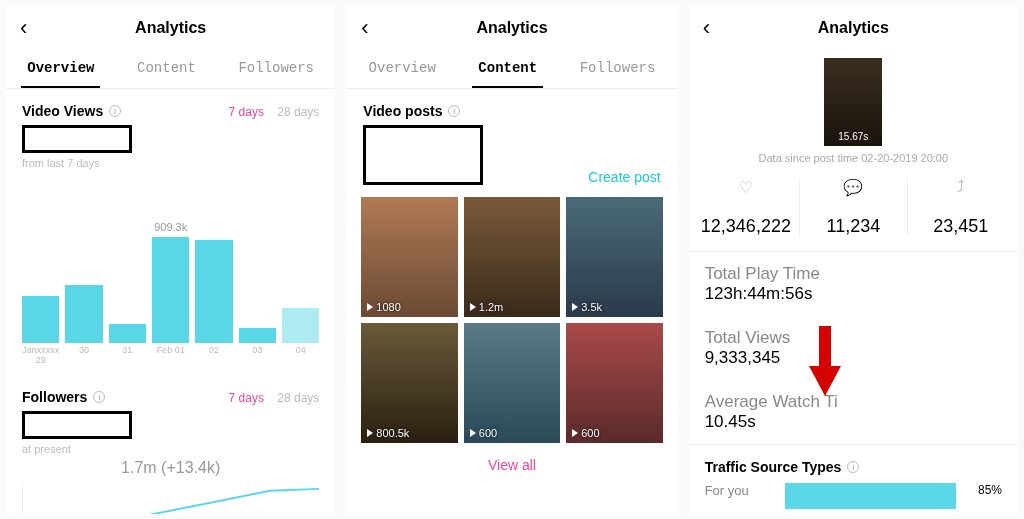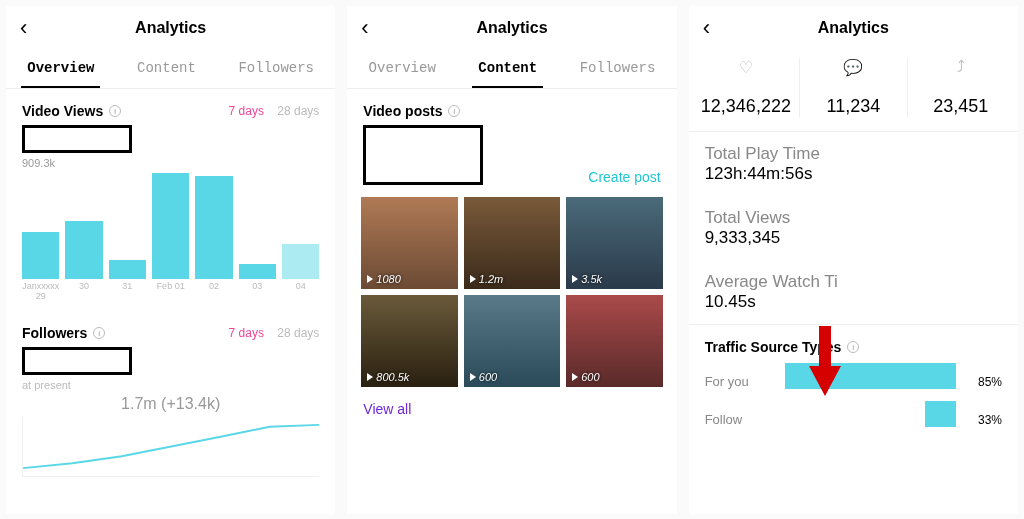--- a/index.html
+++ b/index.html
@@ -5,57 +5,57 @@
   * { box-sizing: border-box; margin: 0; padding: 0; }
   body { font-family: -apple-system, "Helvetica Neue", Arial, sans-serif; background: #fafafa; display: flex; gap: 12px; padding: 6px; }
   .phone { width: 332px; height: 508px; background: #fff; overflow: hidden; position: relative; }
   .header { display: flex; align-items: center; justify-content: center; height: 44px; position: relative; }
   .back { position: absolute; left: 14px; font-size: 22px; line-height: 1; cursor: pointer; }
   .title { font-size: 16px; font-weight: 600; }
   .tabs { display: flex; justify-content: space-around; border-bottom: 1px solid #eee; }
   .tab { padding: 10px 6px; font-size: 14px; color: #999; cursor: pointer; font-family: Liberation Mono, monospace; }
   .tab.active { color: #000; font-weight: 600; border-bottom: 2px solid #000; }
   .section { padding: 14px 16px 4px 16px; }
-  .sec-head { display: flex; align-items: center; justify-content: space-between; }
+  .sec-head { display: flex; align-items: flex-end; justify-content: space-between; }
   .sec-title { font-size: 14px; font-weight: 600; display: flex; align-items: center; gap: 6px; }
   .info-ico { width: 12px; height: 12px; border: 1px solid #bbb; border-radius: 50%; display: inline-flex; align-items: center; justify-content: center; font-size: 8px; color: #bbb; }
   .ranges { font-size: 12px; color: #bbb; }
   .ranges .active { color: #ec4899; }
   .rng { margin-left: 10px; }
   .redact { width: 110px; height: 28px; border: 3px solid #000; margin-top: 6px; }
   .redact.big { width: 120px; height: 60px; }
   .subtxt { font-size: 11px; color: #bbb; margin-top: 4px; }
-  .peak-label { text-align: left; font-size: 11px; color: #999; padding: 0 16px; }
+  .peak-label { text-align: center; font-size: 11px; color: #999; padding: 0 16px; margin-top: 48px; }
   .barchart { display: flex; align-items: flex-end; gap: 6px; padding: 4px 16px 0 16px; height: 110px; }
   .bar { flex: 1; background: #5ad7e6; }
   .bar.dimmed { opacity: .5; }
   .xaxis { display: flex; gap: 6px; padding: 2px 16px 10px 16px; font-size: 9px; color: #bbb; }
   .xaxis span { flex: 1; text-align: center; }
   .linechart { position: relative; height: 60px; margin: 4px 16px 0 16px; border-left: 1px solid #f0f0f0; border-bottom: 1px solid #f0f0f0; }
   .linechart svg { position: absolute; inset: 0; width: 100%; height: 100%; }
   .peak2 { text-align: center; font-size: 16px; color: #999; padding: 0 16px; }
   .create { color: #1fc7d4; font-size: 14px; font-weight: 500; }
   .grid { display: grid; grid-template-columns: repeat(3,1fr); gap: 6px; padding: 8px 14px 4px 14px; }
-  .thumb { position: relative; height: 92px; background: linear-gradient(135deg,#8a6e55,#3b4a52); display:flex; align-items:flex-end;font-style:italic; }
+  .thumb { position: relative; height: 120px; background: linear-gradient(135deg,#8a6e55,#3b4a52); display:flex; align-items:flex-end; }
   .vc { color: #fff; font-size: 11px; padding: 4px 6px; display:flex; align-items:center; gap:3px; text-shadow:0 0 3px #000;}
   .play-ico { width:0;height:0;border-left:6px solid #fff;border-top:4px solid transparent;border-bottom:4px solid transparent;}
-  .viewall { color:#6d28d9; font-size:14px; padding:10px 16px; }
+  .viewall { color:#ec4899; font-size:14px; padding:10px 16px;text-align:center; }
   .hero { text-align:center; padding:8px 0 6px 0; }
   .hero-img { width:58px; height:88px; margin:0 auto; background:linear-gradient(#3a2e1f,#1a140c); position:relative; display:flex; align-items:flex-end; justify-content:center;}
   .hero-dur { color:#fff; font-size:10px; padding-bottom:4px;}
   .since { font-size:11px; color:#aaa; margin-top:6px;}
   .statsrow { display:flex; justify-content:space-around; padding:8px 4px 14px 4px; }
   .stat { text-align:center; flex:1; }
   .stat + .stat { border-left:1px solid #eee;}
   .stat .ico { color:#bbb; font-size:16px; height:20px;}
   .stat .val { font-size:18px; margin-top:18px;}
   .kv { display:flex; justify-content:center; padding:12px 16px; font-size:17px;flex-direction:column;}
   .kv .k{ color:#888;} .kv .v{ color:#000;}
   .divider{height:1px;background:#f0f0f0; margin:0 0;}
-  .hbar-row{ display:flex; align-items:flex-end; padding:6px 16px; gap:10px;}
+  .hbar-row{ display:flex; align-items:flex-start; padding:6px 16px; gap:10px;}
   .hbar-label{ width:70px; font-size:13px; color:#888;}
   .hbar-track{ flex:1; height:26px; position:relative;}
   .hbar-fill{ position:absolute; top:0; bottom:0; background:#5ad7e6;}
   .hbar-pct{ width:36px; text-align:right; font-size:12px;}
   .arrow { position:absolute; left:118px; top:320px; pointer-events:none;}
   .arrow svg{ width:36px; height:70px;}
 </style>
 </head>
 <body>
 
@@ -75,20 +75,21 @@
       <div class="sec-title">
         <span>Video Views</span>
         <span class="info-ico">i</span>
       </div>
       <div class="ranges">
         <span class="rng active">7 days</span>
         <span class="rng">28 days</span>
       </div>
     </div>
     <div class="redact"></div>
+    <div class="subtxt">from last 7 days</div>
   </div>
   <div class="peak-label">909.3k</div>
   <div class="barchart">
     <div class="bar" style="height:44%"></div>
     <div class="bar" style="height:55%"></div>
     <div class="bar" style="height:18%"></div>
     <div class="bar" style="height:100%"></div>
     <div class="bar" style="height:97%"></div>
     <div class="bar" style="height:14%"></div>
     <div class="bar dimmed" style="height:33%"></div>
@@ -186,20 +187,26 @@
       </div>
   </div>
   <div class="viewall">View all</div>
 </div>
 
 <div class="phone" style="position:relative;">
   <div class="header">
     <span class="back">‹</span>
     <span class="title">Analytics</span>
   </div>
+  <div class="hero">
+    <div class="hero-img">
+      <span class="hero-dur">15.67s</span>
+    </div>
+    <div class="since">Data since post time 02-20-2019 20:00</div>
+  </div>
   <div class="statsrow">
     <div class="stat">
         <div class="ico">♡</div>
         <div class="val">12,346,222</div>
       </div>
     <div class="stat">
         <div class="ico">💬</div>
         <div class="val">11,234</div>
       </div>
     <div class="stat">

